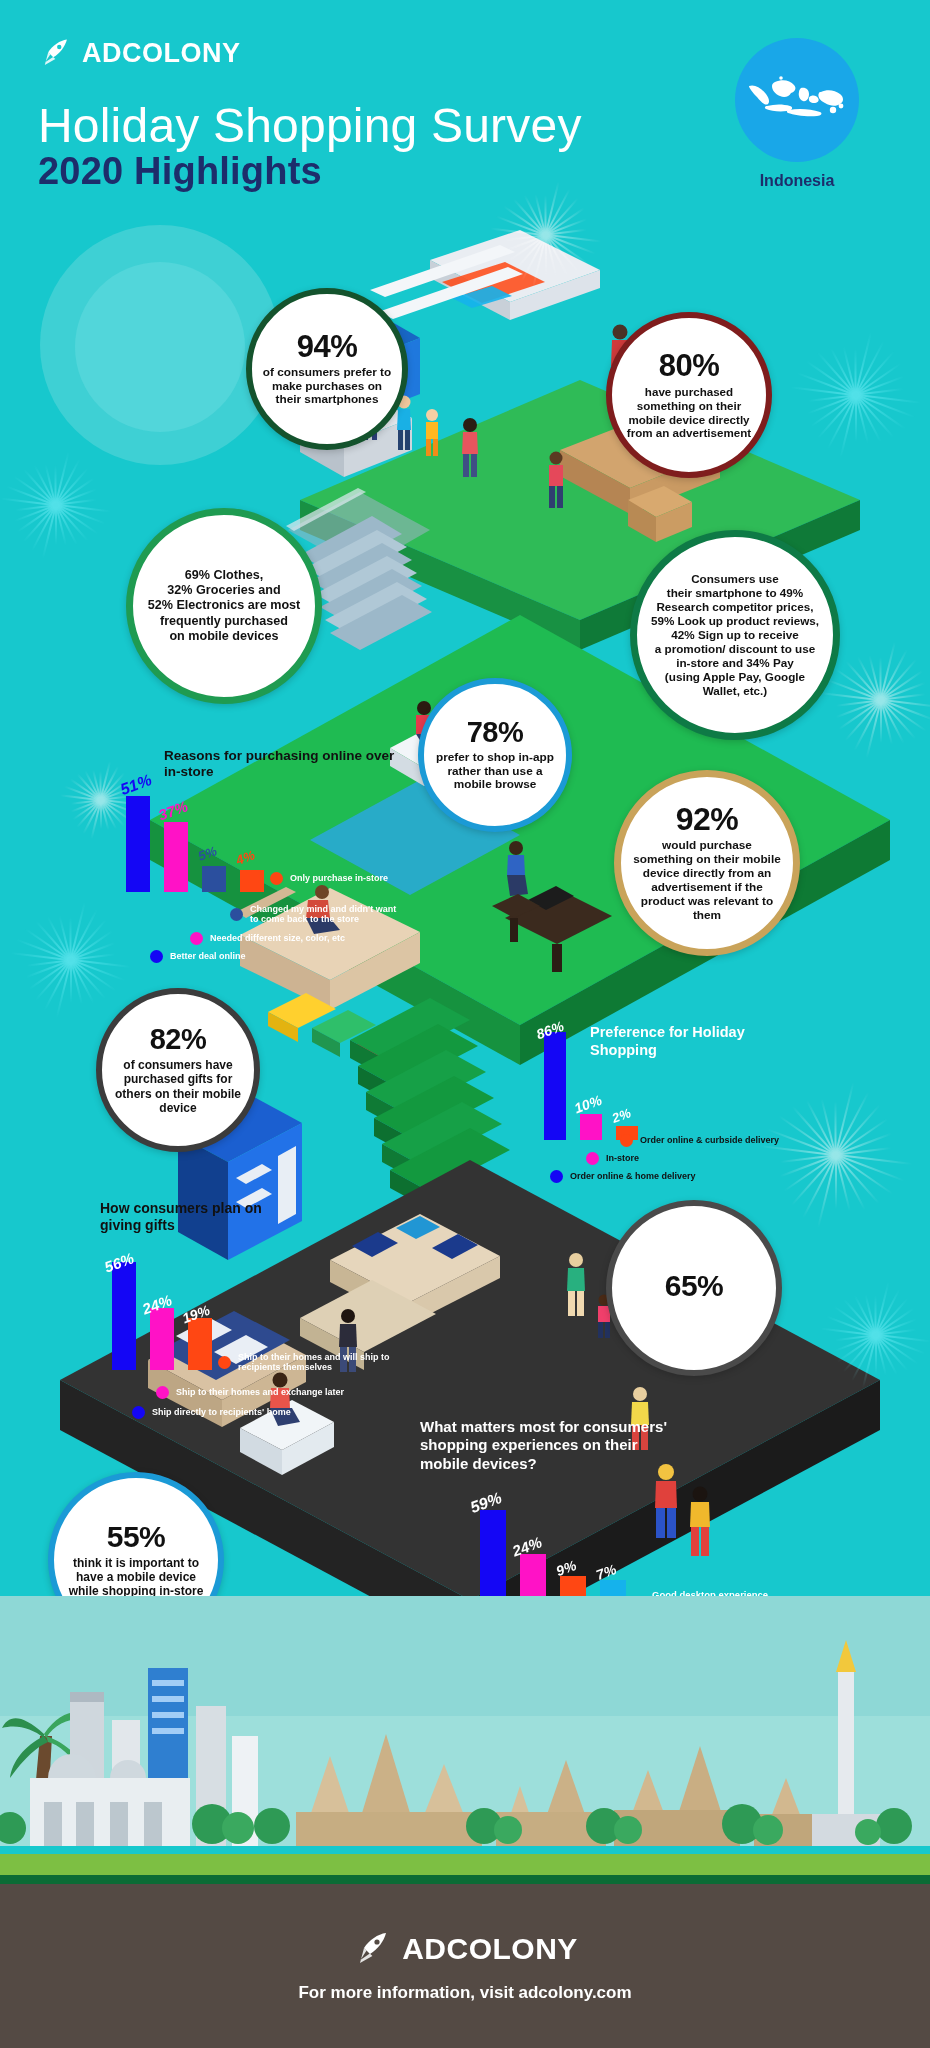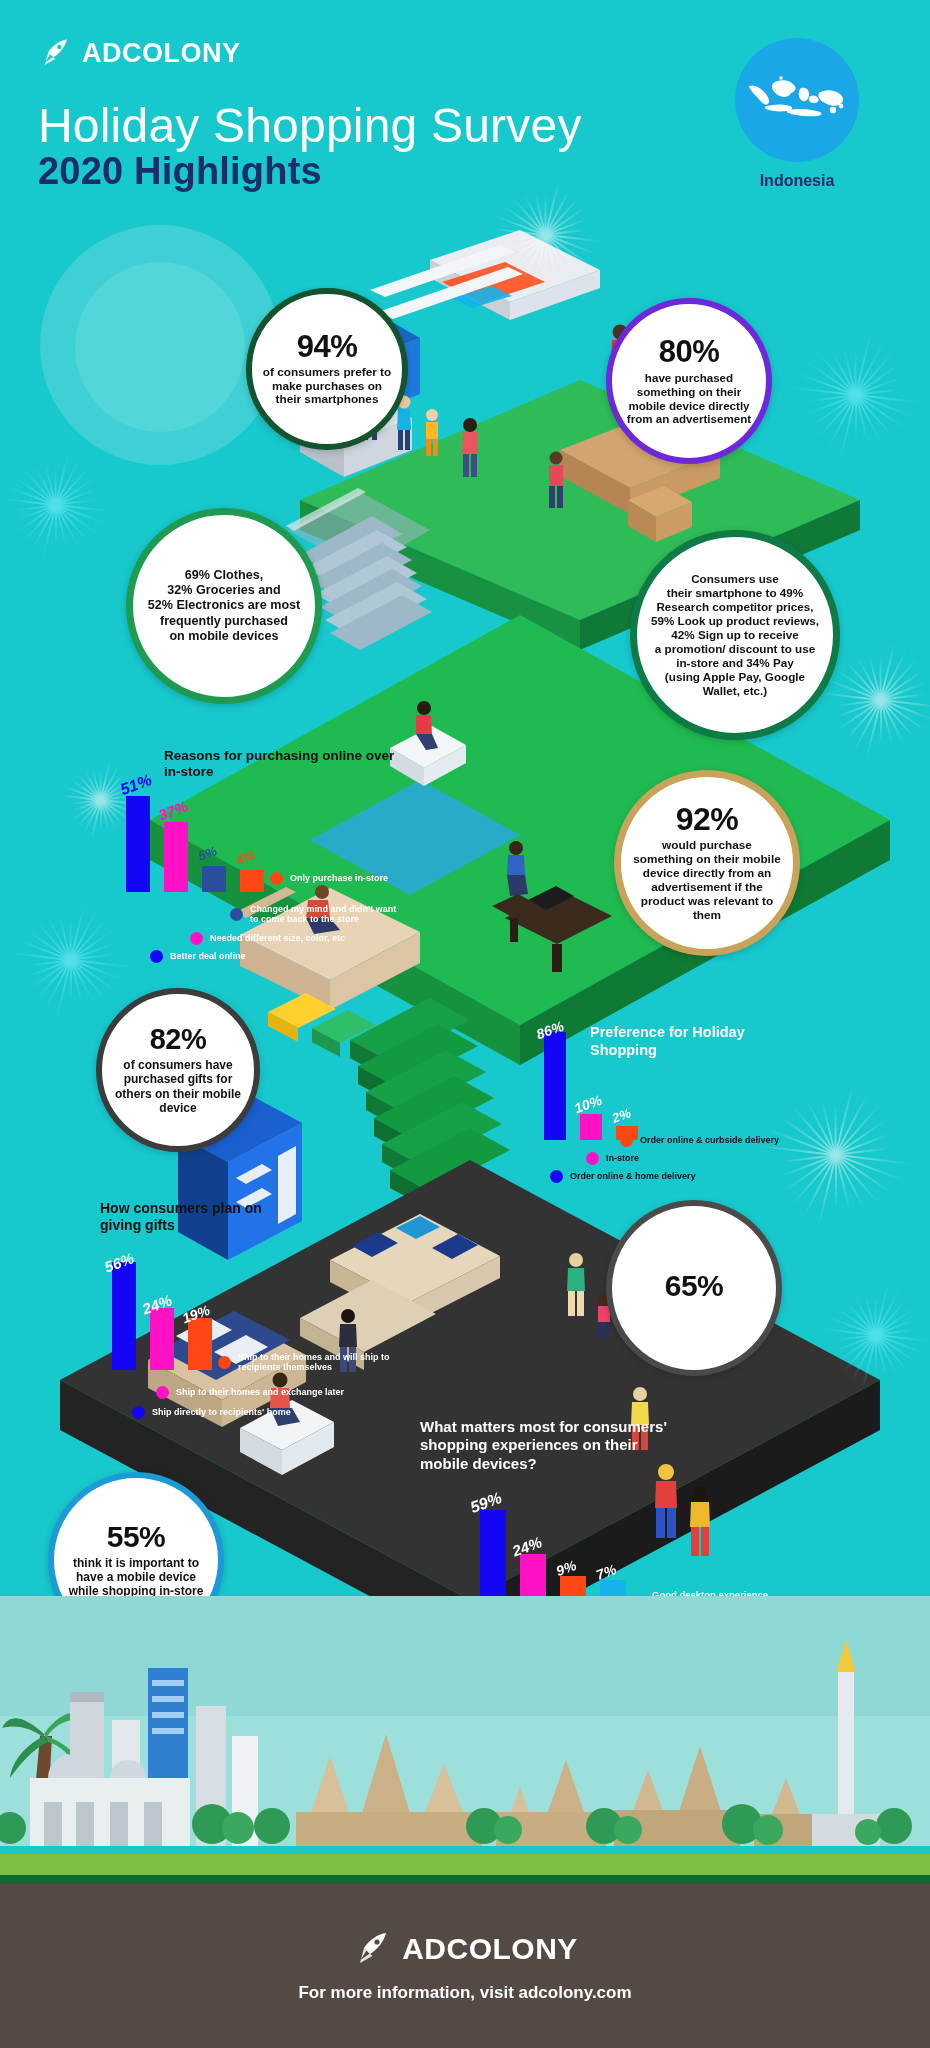--- a/index.html
+++ b/index.html
@@ -709,21 +709,21 @@
       <span class="dot" style="background:#1406f5;"></span>
       <span class="legend-txt" style="font-size:9.5px;color:#fff;">Easy payments process</span>
     </div>
   </div>
 
   <div class="bubble" style="left:246px;top:288px;width:162px;height:162px;border:6px solid #14532d;">
     <div class="big" style="font-size:31px;margin-bottom:4px;">94%</div>
     <div class="cap" style="font-size:11.8px;">of consumers prefer to make purchases on their smartphones</div>
   </div>
 
-  <div class="bubble" style="left:606px;top:298px;width:166px;height:166px;border:6px solid #6d28d9;">
+  <div class="bubble" style="left:606px;top:312px;width:166px;height:166px;border:6px solid #7f1d1d;">
     <div class="big" style="font-size:31px;margin-bottom:4px;">80%</div>
     <div class="cap" style="font-size:11.6px;">have purchased something on their mobile device directly from an advertisement</div>
   </div>
 
   <div class="bubble" style="left:126px;top:508px;width:196px;height:196px;border:7px solid #1f9b51;">
     <div class="body" style="font-size:12.6px;">
         <div>69% Clothes,</div>
         <div>32% Groceries and</div>
         <div>52% Electronics are most</div>
         <div>frequently purchased</div>
@@ -738,20 +738,24 @@
         <div>Research competitor prices,</div>
         <div>59% Look up product reviews,</div>
         <div>42% Sign up to receive</div>
         <div>a promotion/ discount to use</div>
         <div>in-store and 34% Pay</div>
         <div>(using Apple Pay, Google</div>
         <div>Wallet, etc.)</div>
       </div>
   </div>
 
+  <div class="bubble" style="left:418px;top:678px;width:154px;height:154px;border:6px solid #1b9ad6;">
+    <div class="big" style="font-size:29px;margin-bottom:4px;">78%</div>
+    <div class="cap" style="font-size:11.8px;">prefer to shop in-app rather than use a mobile browse</div>
+  </div>
 
   <div class="bubble" style="left:614px;top:770px;width:186px;height:186px;border:7px solid #c9a35a;">
     <div class="big" style="font-size:32px;margin-bottom:4px;">92%</div>
     <div class="cap" style="font-size:11.8px;">would purchase something on their mobile device directly from an advertisement if the product was relevant to them</div>
   </div>
 
   <div class="bubble" style="left:96px;top:988px;width:164px;height:164px;border:6px solid #3c3c3c;">
     <div class="big" style="font-size:29px;margin-bottom:4px;">82%</div>
     <div class="cap" style="font-size:12px;">of consumers have purchased gifts for others on their mobile device</div>
   </div>

